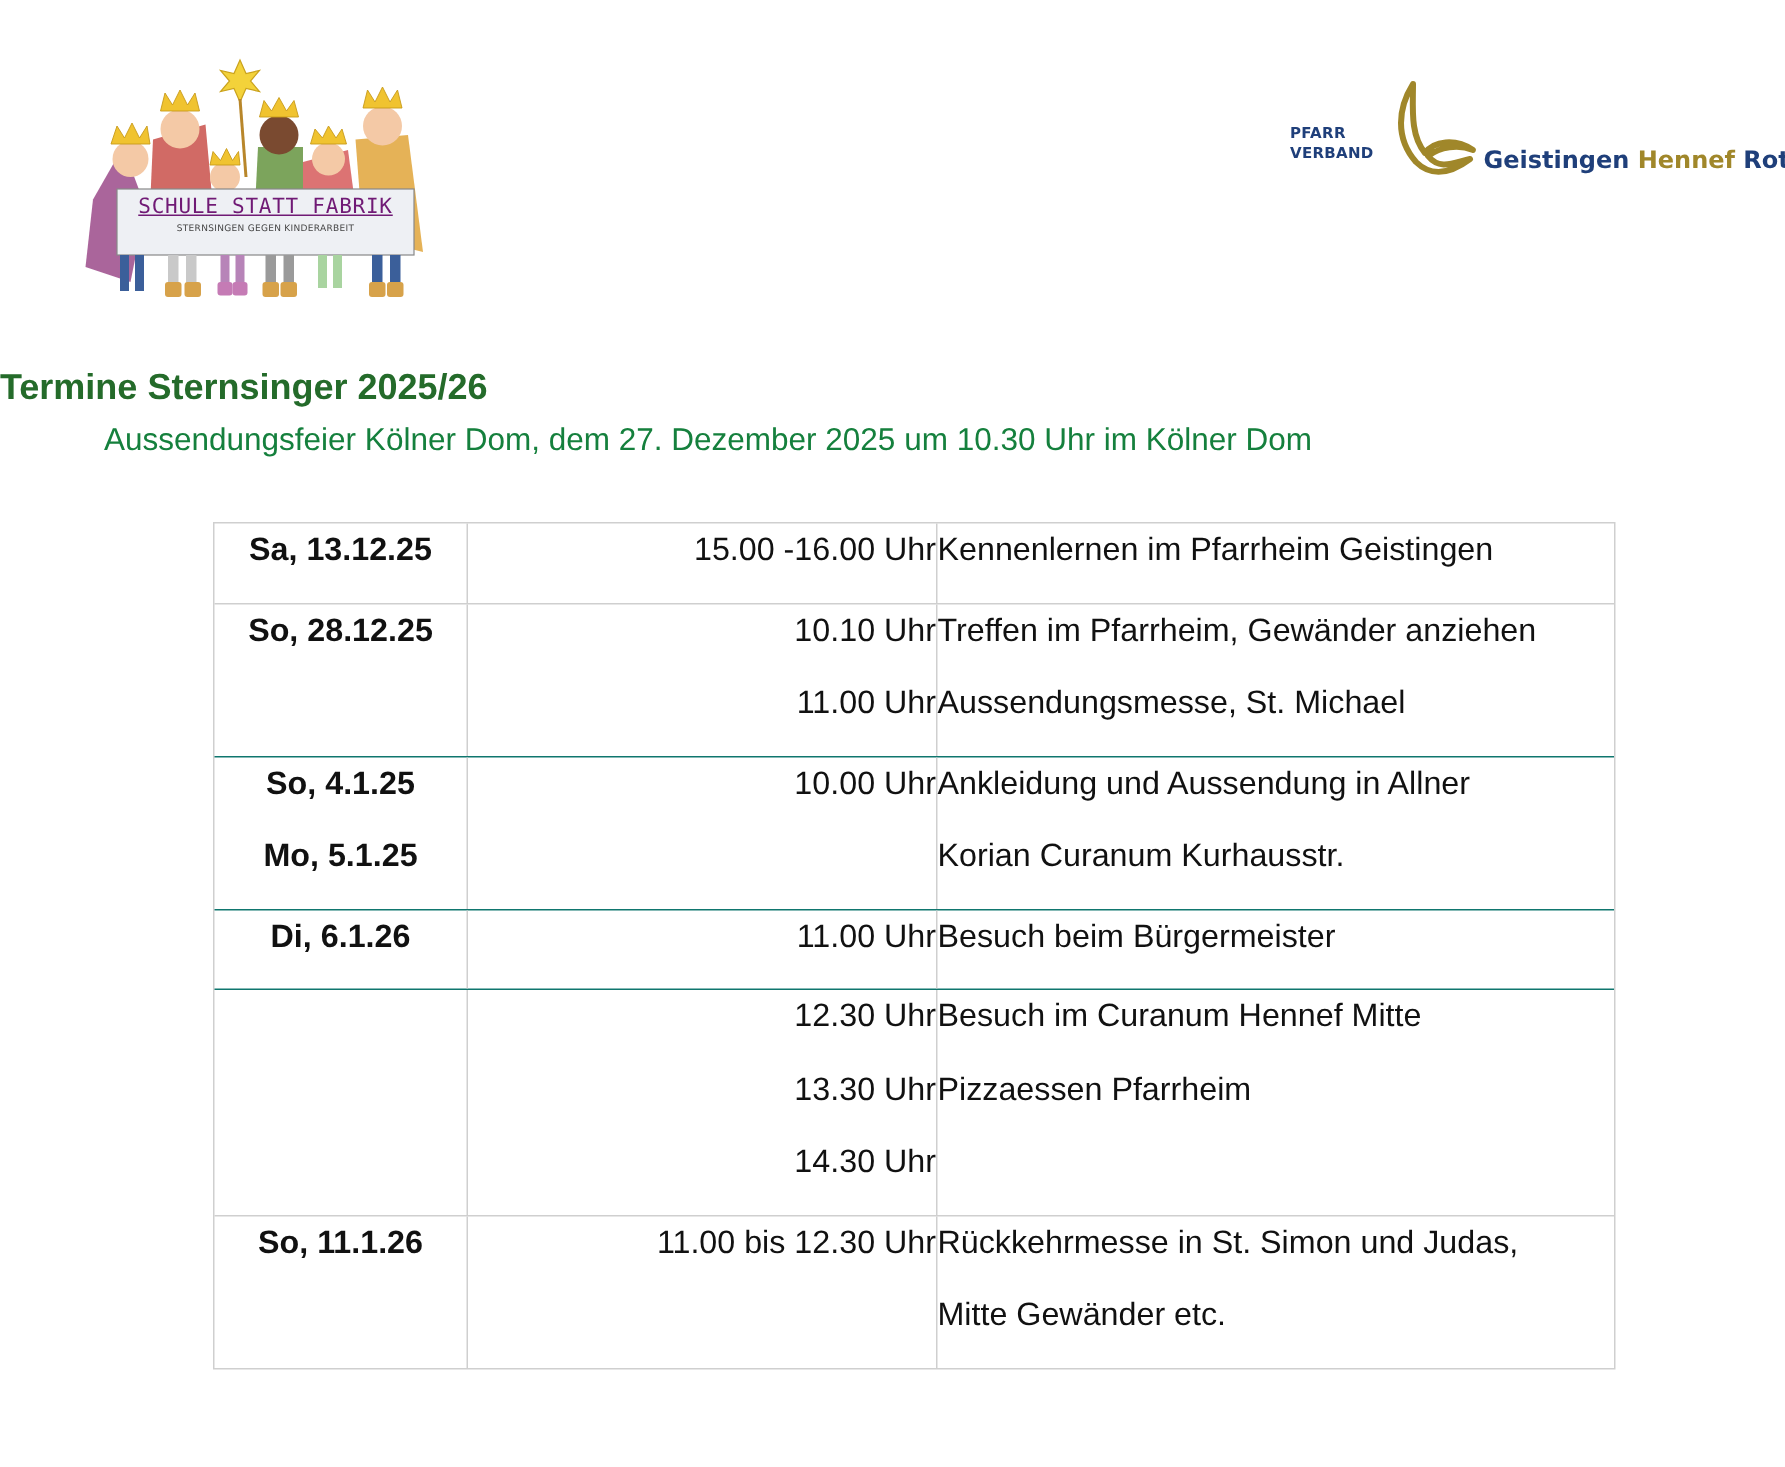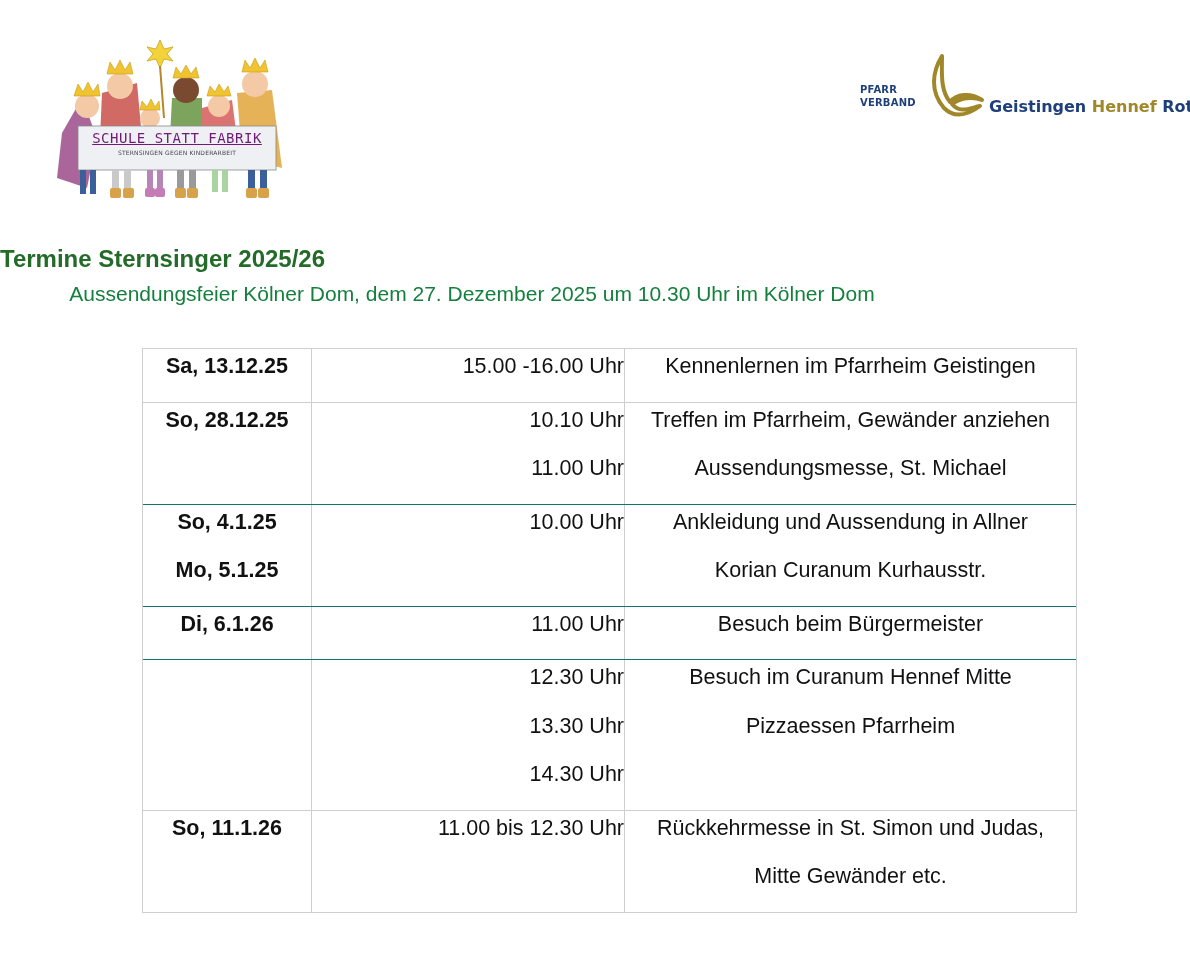--- a/index.html
+++ b/index.html
@@ -126,21 +126,21 @@
       text-align: center;
       font-weight: bold;
     }
     .cell.time {
       width: 313px;
       border-right: 1px solid #cfcfcf;
       text-align: right;
     }
     .cell.event {
       flex: 1;
-      text-align: center;
+      text-align: left;
     }
     .line {
       height: 48.5px;
       line-height: 26px;
       font-size: 21.5px;
       white-space: nowrap;
     }
     .cell.date .line { font-size: 21.5px; }
   </style>
 </head>

